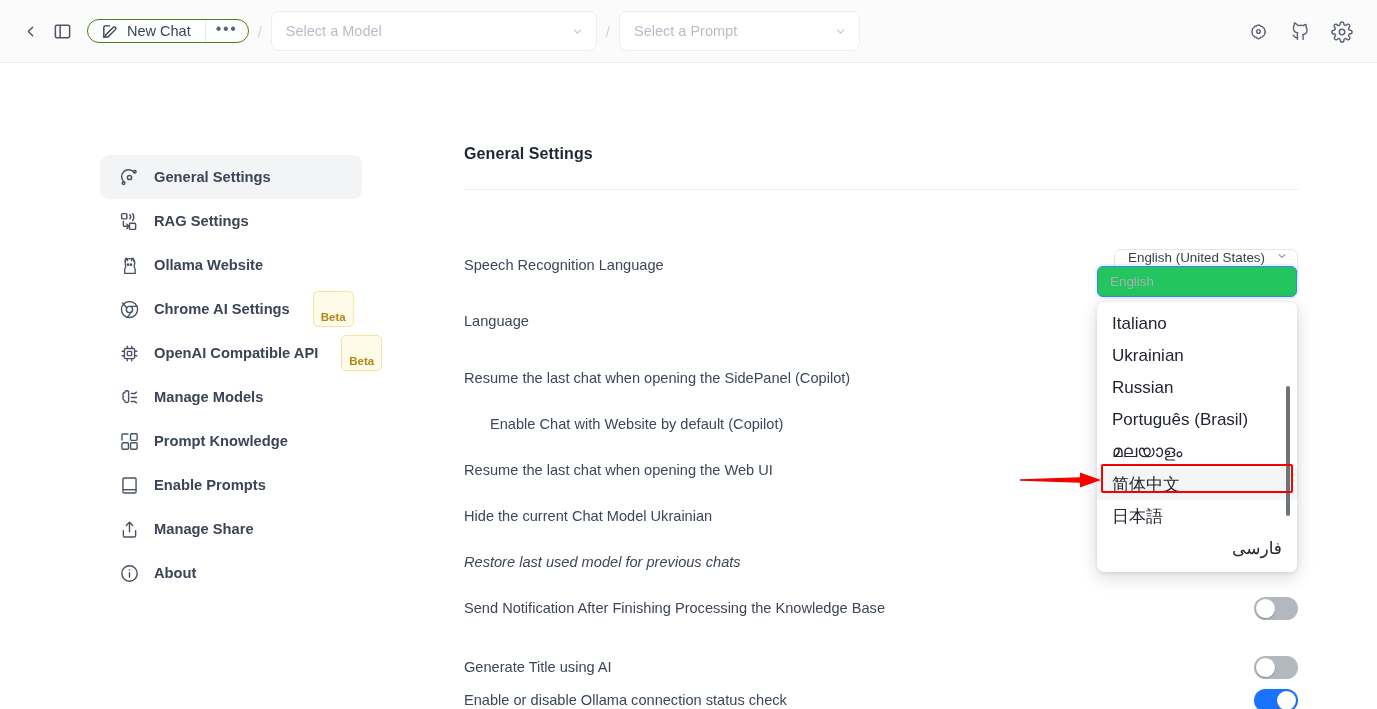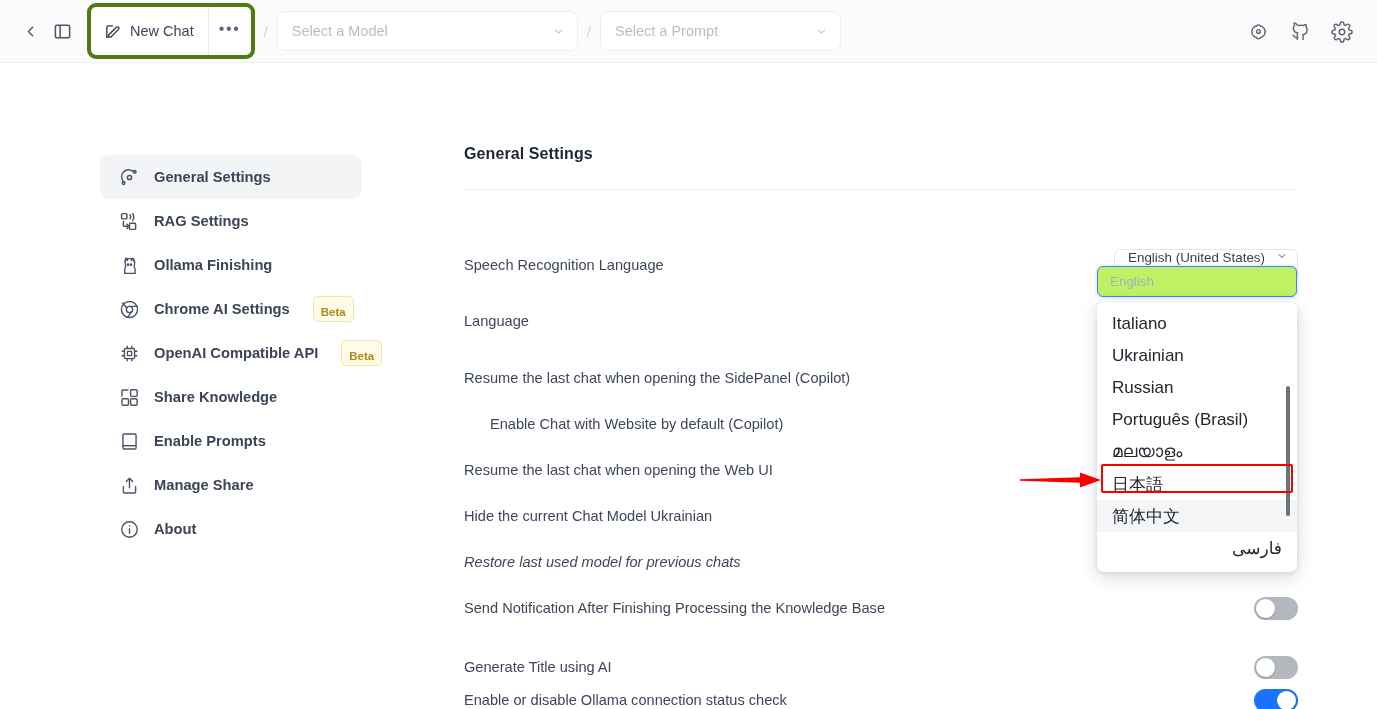--- a/index.html
+++ b/index.html
@@ -25,24 +25,24 @@
     display: flex; align-items: center; justify-content: center;
     cursor: pointer;
   }
   .tb-panel {
     margin-left: 7px; width: 26px; height: 26px;
     display: flex; align-items: center; justify-content: center;
     cursor: pointer;
   }
   .newchat-group {
     margin-left: 12px;
-    height: 56px;
+    height: 24px;
     display: flex; align-items: stretch;
-    border: 4px solid #4d7c0f;
-    border-radius: 9px;
+    border: 1px solid #4d7c0f;
+    border-radius: 16px;
     background: #ffffff;
   }
   .newchat-btn {
     display: flex; align-items: center; gap: 9px;
     padding: 0 14px 0 13px;
     cursor: pointer;
     border-right: 1px solid #e9ebef;
   }
   .newchat-label {
     font-size: 14.5px; color: #3a4458; font-weight: 500;
@@ -65,21 +65,21 @@
     border-radius: 8px;
     background: #fff;
     display: flex; align-items: center;
     padding: 0 12px 0 14px;
     cursor: pointer;
   }
   .select-box .ph {
     flex: 1; font-size: 14.5px; color: #b7bcc7;
     white-space: nowrap;
   }
-  .sel-model { width: 301px; }
+  .sel-model { width: 326px; }
   .sel-prompt { width: 241px; }
   .caret { color: #c2c7d1; margin-left: 8px; display:flex; }
 
   .tb-right {
     position: absolute; right: 22px; top: 0; height: 63px;
     display: flex; align-items: center; gap: 16px;
   }
   .tb-icon { width: 26px; height: 26px; display:flex; align-items:center; justify-content:center; cursor:pointer; color:#5c6475; }
 
   
@@ -98,21 +98,21 @@
   .side-item.active { background: #f3f4f6; }
   .side-icon { width: 22px; height: 22px; flex: none; color: #4a5365; display:flex; align-items:center; justify-content:center;}
   .side-label { font-size: 14.7px; color: #3b4556; font-weight: 600; white-space: nowrap; }
   .beta {
     margin-left: 9px;
     font-size: 11.5px;
     color: #b08a17;
     background: #fefce8;
     border: 1px solid #f3e4a2;
     border-radius: 5px;
-    padding: 10px 7px 3px;
+    padding: 20px 7px 3px;
     line-height: 1;
     font-weight: 600;
   }
 
   
   .main {
     position: absolute; left: 464px; top: 145px;
     width: 834px;
   }
   .main-title {
@@ -166,21 +166,21 @@
   .lang-wrap {
     position: absolute;
     left: 1097px; top: 266px;
     width: 200px;
     z-index: 40;
   }
   .lang-search {
     width: 200px; height: 31px;
     border: 1.6px solid #3b82f6;
     border-radius: 6px;
-    background: #bef264;
+    background: #22c55e;
     display: flex; align-items: center;
     padding: 0 9px 0 12px;
     box-shadow: 0 0 0 2px rgba(59,130,246,.10);
   }
   .lang-search input {
     flex: 1; border: none; outline: none;
     font-size: 13.4px; color: #333a46;
     font-family: "Liberation Sans", sans-serif;
     background: transparent;
     padding: 0;
@@ -336,21 +336,21 @@
   <div class="side-item">
     <span class="side-icon">
       <svg width="21" height="21" viewBox="0 0 24 24" fill="none" stroke="currentColor" stroke-width="1.5" stroke-linecap="round" stroke-linejoin="round">
         <path d="M7 7.5c0-2.3.6-4 1.4-4s1.3 1.3 1.3 3"></path>
         <path d="M17 7.5c0-2.3-.6-4-1.4-4s-1.3 1.3-1.3 3"></path>
         <path d="M7 8.5c0 2 .6 3 .6 4.5 0 1.3-1.1 2-1.1 4V21h12v-4c0-2-1.1-2.7-1.1-4 0-1.5.6-2.5.6-4.5 0-2.6-2.2-4.3-5.5-4.3S7 5.9 7 8.5z"></path>
         <circle cx="10.3" cy="11" r=".8"></circle>
         <circle cx="13.7" cy="11" r=".8"></circle>
       </svg>
     </span>
-    <span class="side-label">Ollama Finishing</span>
+    <span class="side-label">Ollama Website</span>
   </div>
 
   <div class="side-item">
     <span class="side-icon">
       <svg width="21" height="21" viewBox="0 0 24 24" fill="none" stroke="currentColor" stroke-width="1.6" stroke-linecap="round">
         <circle cx="12" cy="12" r="9.2"></circle>
         <circle cx="12" cy="12" r="3.6"></circle>
         <line x1="21" y1="8.4" x2="12" y2="8.4"></line>
         <line x1="8.9" y1="10.3" x2="4.2" y2="4.6"></line>
         <line x1="14.2" y1="14.7" x2="9.6" y2="21"></line>
@@ -365,31 +365,41 @@
       <svg width="21" height="21" viewBox="0 0 24 24" fill="none" stroke="currentColor" stroke-width="1.6" stroke-linecap="round">
         <rect x="6.2" y="6.2" width="11.6" height="11.6" rx="1.6"></rect>
         <rect x="9.6" y="9.6" width="4.8" height="4.8" rx=".8"></rect>
         <path d="M9.4 6.2V3.6M14.6 6.2V3.6M9.4 17.8v2.6M14.6 17.8v2.6M6.2 9.4H3.6M6.2 14.6H3.6M17.8 9.4h2.6M17.8 14.6h2.6"></path>
       </svg>
     </span>
     <span class="side-label">OpenAI Compatible API</span>
     <span class="beta">Beta</span>
   </div>
 
+  <div class="side-item">
+    <span class="side-icon">
+      <svg width="21" height="21" viewBox="0 0 24 24" fill="none" stroke="currentColor" stroke-width="1.6" stroke-linecap="round" stroke-linejoin="round">
+        <path d="M11 5.2a2.4 2.4 0 0 0-4.3 1.1A2.5 2.5 0 0 0 4.4 9c0 .8.3 1.4.8 1.9a2.5 2.5 0 0 0-.8 1.9c0 1.2.8 2.2 2 2.5a2.4 2.4 0 0 0 4.6 1V5.2z"></path>
+        <path d="M14 7.5h4M14 12h3.5M14 16.5h4"></path>
+        <path d="M18 7.5l2-1.6M17.5 12l2.5 0M18 16.5l2 1.6"></path>
+      </svg>
+    </span>
+    <span class="side-label">Manage Models</span>
+  </div>
 
   <div class="side-item">
     <span class="side-icon">
       <svg width="21" height="21" viewBox="0 0 24 24" fill="none" stroke="currentColor" stroke-width="1.6" stroke-linejoin="round">
         <rect x="13.2" y="3.2" width="7.5" height="7.5" rx="1.2"></rect>
         <rect x="3.4" y="13.4" width="7.4" height="7.4" rx="1.2"></rect>
         <rect x="13.2" y="13.4" width="7.5" height="7.4" rx="1.2"></rect>
         <path d="M3.4 10.8V4.4a1 1 0 0 1 1-1h6.4"></path>
       </svg>
     </span>
-    <span class="side-label">Share Knowledge</span>
+    <span class="side-label">Prompt Knowledge</span>
   </div>
 
   <div class="side-item">
     <span class="side-icon">
       <svg width="21" height="21" viewBox="0 0 24 24" fill="none" stroke="currentColor" stroke-width="1.6" stroke-linejoin="round">
         <rect x="4.5" y="3.5" width="15" height="17" rx="1.4"></rect>
         <line x1="4.5" y1="16.8" x2="19.5" y2="16.8"></line>
       </svg>
     </span>
     <span class="side-label">Enable Prompts</span>
@@ -493,22 +503,22 @@
       <line x1="15.4" y1="15.4" x2="20.5" y2="20.5"></line>
     </svg>
   </div>
 
   <div class="lang-list">
     <div class="lang-opt">Italiano</div>
     <div class="lang-opt">Ukrainian</div>
     <div class="lang-opt">Russian</div>
     <div class="lang-opt">Português (Brasil)</div>
     <div class="lang-opt">മലയാളം</div>
+    <div class="lang-opt highlight">简体中文</div>
     <div class="lang-opt">日本語</div>
-    <div class="lang-opt highlight">简体中文</div>
     <div class="lang-opt rtl">فارسی</div>
     <div class="lang-scroll-track"></div>
   </div>
 </div>
 
 <div class="red-box"></div>
 <svg class="red-arrow" viewBox="0 0 82 16">
   <path d="M0 7.2 L60 5.2 L60 0.6 L81 8 L60 15.4 L60 10.8 L0 8.8 Z" fill="#f60000"></path>
 </svg>
 

